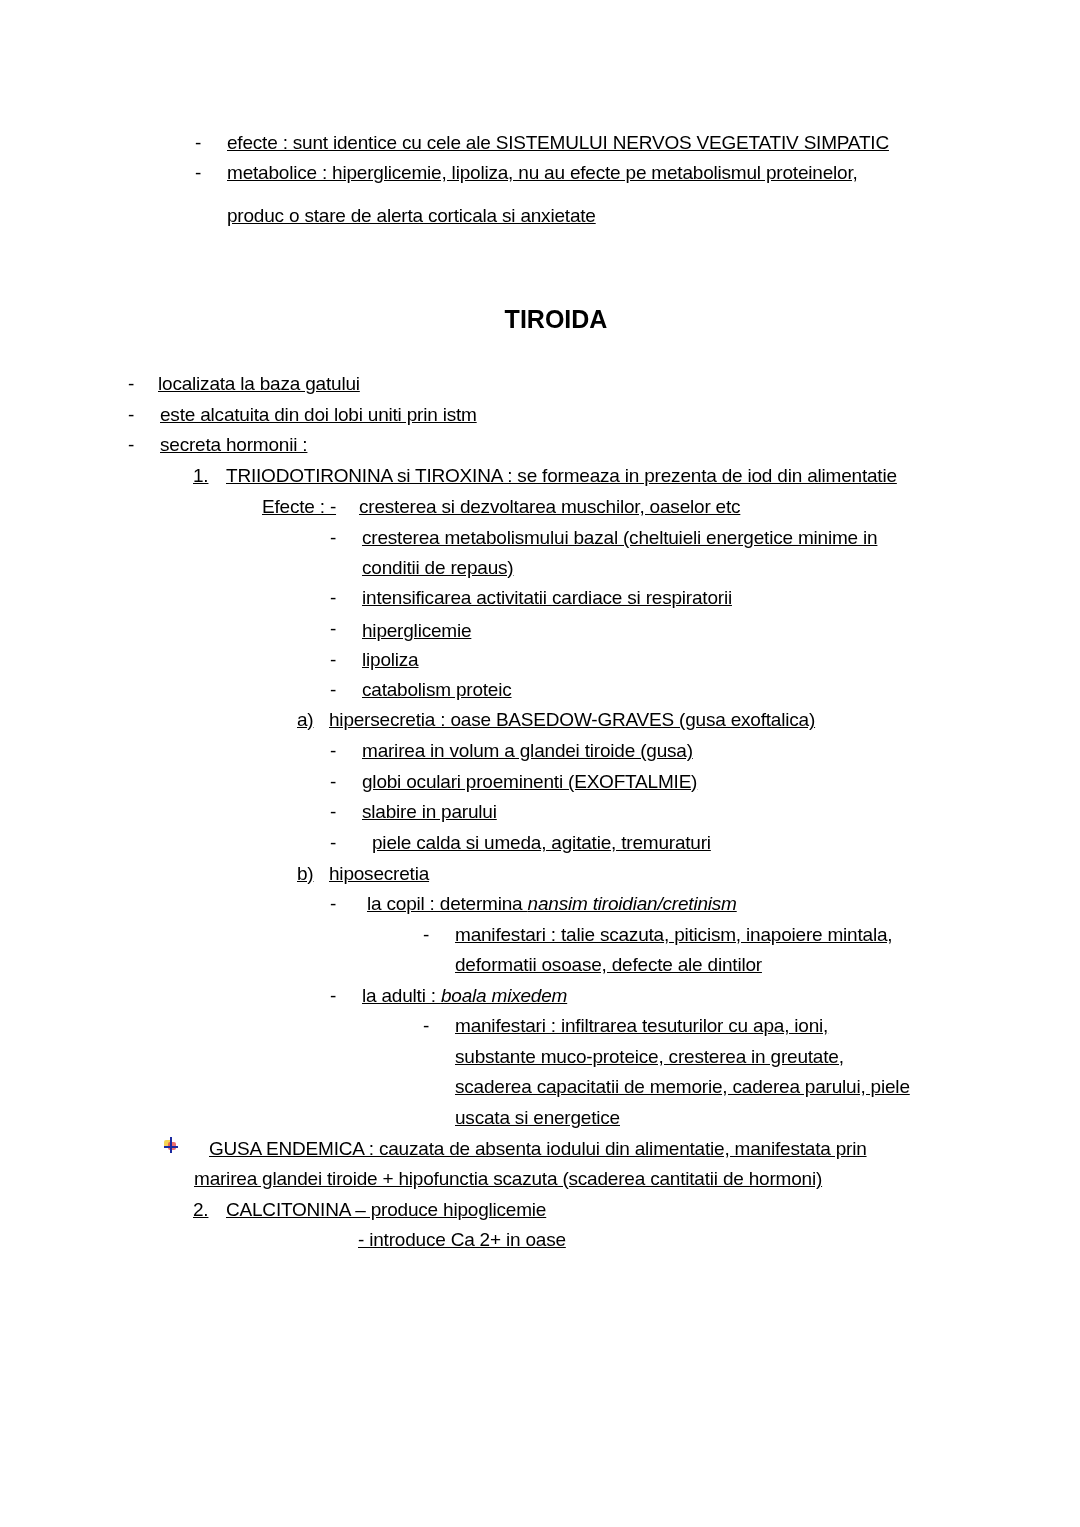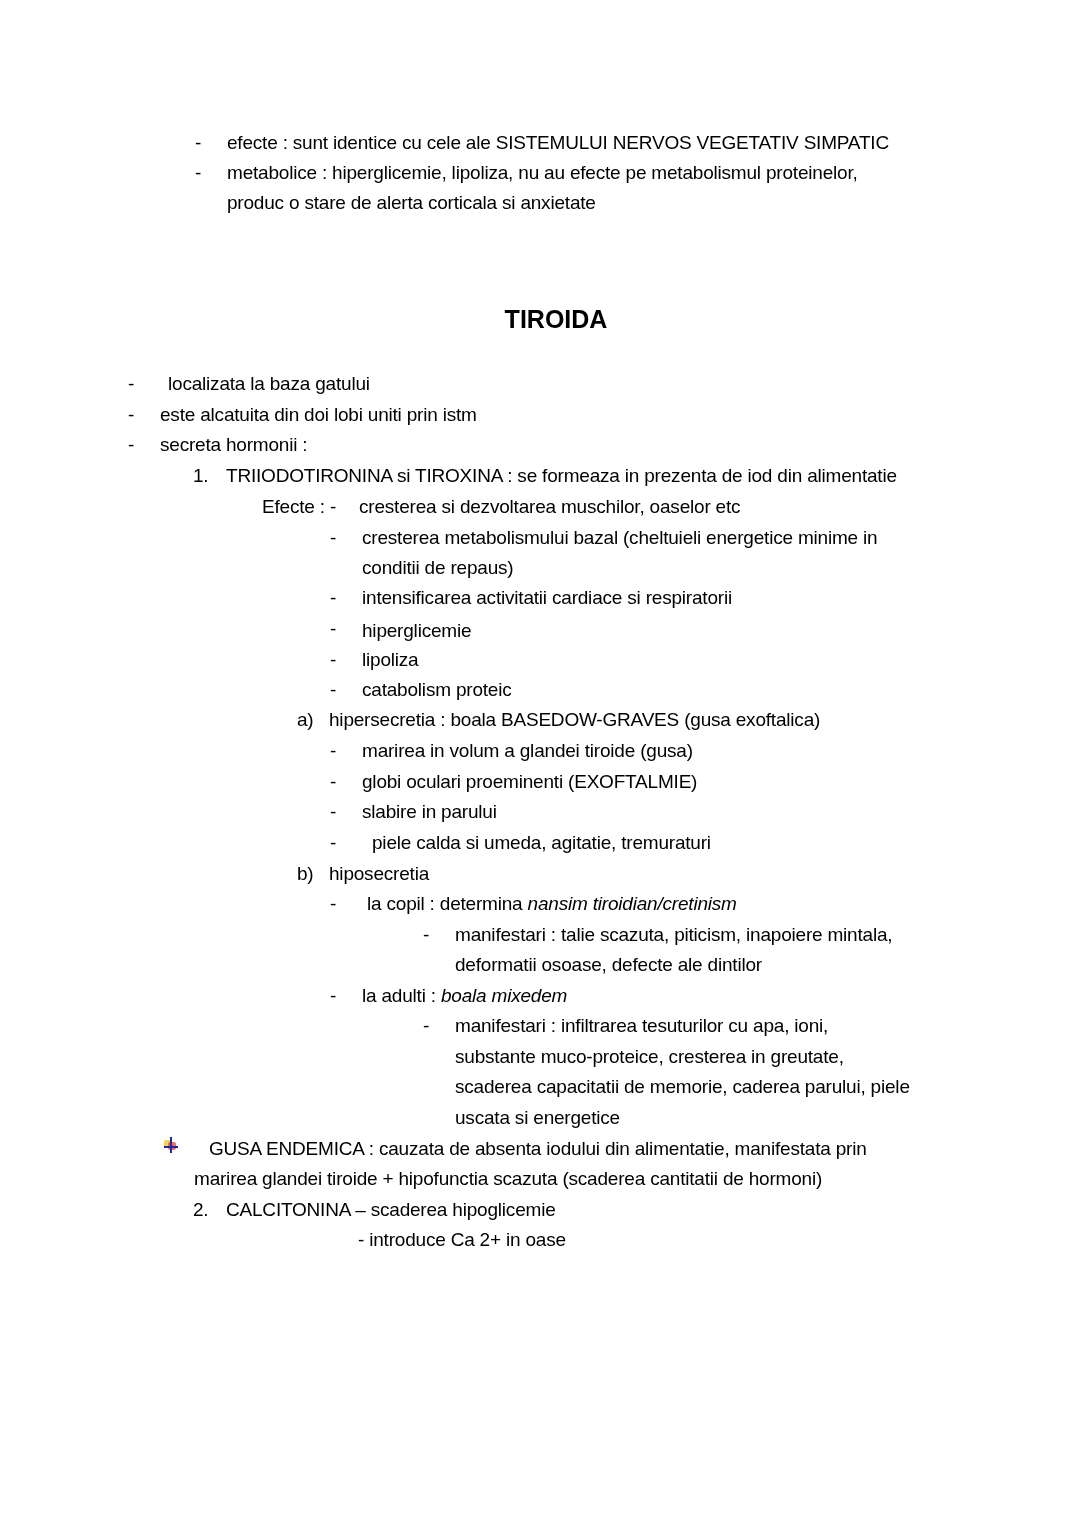--- a/index.html
+++ b/index.html
@@ -4,20 +4,21 @@
 <style>
   html, body { margin: 0; padding: 0; }
   body {
     width: 1080px; height: 1527px; background: #ffffff;
     font-family: "Liberation Sans", "DejaVu Sans", sans-serif;
     color: #000; position: relative; overflow: hidden;
   }
   .line {
     position: absolute; font-size: 19px; line-height: 22px; white-space: nowrap;
     letter-spacing: -0.2px;
+    text-decoration: underline;
   }
   .dash { position: absolute; font-size: 19px; line-height: 22px; }
   .title {
     position: absolute; left: 0; width: 1112px; text-align: center;
     top: 305px; font-size: 25px; font-weight: bold; line-height: 28px;
   }
   em { font-style: italic; }
   .arrow-icon {
     position: absolute; left: 162px; top: 1137px; width: 18px; height: 18px;
   }
@@ -28,26 +29,26 @@
 </style>
 </head>
 <body>
 
 <div>
 
   <span class="dash" style="left:195px;top:132px">-</span>
   <span class="line" style="left:227px;top:132px">efecte : sunt identice cu cele ale SISTEMULUI NERVOS VEGETATIV SIMPATIC</span>
   <span class="dash" style="left:195px;top:162px">-</span>
   <span class="line" style="left:227px;top:162px">metabolice : hiperglicemie, lipoliza, nu au efecte pe metabolismul proteinelor,</span>
-  <span class="line" style="left:227px;top:192px">produc o stare de alerta corticala si anxietate</span>
+  <span class="line" style="left:227px;top:205px">produc o stare de alerta corticala si anxietate</span>
 
   <div class="title">TIROIDA</div>
 
   <span class="dash" style="left:128px;top:373px">-</span>
-  <span class="line" style="left:168px;top:373px">localizata la baza gatului</span>
+  <span class="line" style="left:158px;top:373px">localizata la baza gatului</span>
   <span class="dash" style="left:128px;top:404px">-</span>
   <span class="line" style="left:160px;top:404px">este alcatuita din doi lobi uniti prin istm</span>
   <span class="dash" style="left:128px;top:434px">-</span>
   <span class="line" style="left:160px;top:434px">secreta hormonii :</span>
 
   <span class="line" style="left:193px;top:465px">1.</span>
   <span class="line" style="left:226px;top:465px">TRIIODOTIRONINA si TIROXINA : se formeaza in prezenta de iod din alimentatie</span>
   <span class="line" style="left:262px;top:496px">Efecte : -</span>
   <span class="line" style="left:359px;top:496px">cresterea si dezvoltarea muschilor, oaselor etc</span>
 
@@ -57,21 +58,21 @@
   <span class="dash" style="left:330px;top:587px">-</span>
   <span class="line" style="left:362px;top:587px">intensificarea activitatii cardiace si respiratorii</span>
   <span class="dash" style="left:330px;top:618px">-</span>
   <span class="line" style="left:362px;top:620px">hiperglicemie</span>
   <span class="dash" style="left:330px;top:649px">-</span>
   <span class="line" style="left:362px;top:649px">lipoliza</span>
   <span class="dash" style="left:330px;top:679px">-</span>
   <span class="line" style="left:362px;top:679px">catabolism proteic</span>
 
   <span class="line" style="left:297px;top:709px">a)</span>
-  <span class="line" style="left:329px;top:709px">hipersecretia : boala BASEDOW-GRAVES (gusa exoftalica)</span>
+  <span class="line" style="left:329px;top:709px">hipersecretia : oase BASEDOW-GRAVES (gusa exoftalica)</span>
   <span class="dash" style="left:330px;top:740px">-</span>
   <span class="line" style="left:362px;top:740px">marirea in volum a glandei tiroide (gusa)</span>
   <span class="dash" style="left:330px;top:771px">-</span>
   <span class="line" style="left:362px;top:771px">globi oculari proeminenti (EXOFTALMIE)</span>
   <span class="dash" style="left:330px;top:801px">-</span>
   <span class="line" style="left:362px;top:801px">slabire in parului</span>
   <span class="dash" style="left:330px;top:832px">-</span>
   <span class="line" style="left:372px;top:832px">piele calda si umeda, agitatie, tremuraturi</span>
 
   <span class="line" style="left:297px;top:863px">b)</span>
@@ -94,15 +95,15 @@
   <span class="arrow-icon">
     <span class="halo-y"></span>
       <span class="halo-r"></span>
       <span class="stem"></span>
       <span class="bar"></span>
   </span>
   <span class="line" style="left:209px;top:1138px">GUSA ENDEMICA : cauzata de absenta iodului din alimentatie, manifestata prin</span>
   <span class="line" style="left:194px;top:1168px">marirea glandei tiroide + hipofunctia scazuta (scaderea cantitatii de hormoni)</span>
 
   <span class="line" style="left:193px;top:1199px">2.</span>
-  <span class="line" style="left:226px;top:1199px">CALCITONINA – scaderea hipoglicemie</span>
+  <span class="line" style="left:226px;top:1199px">CALCITONINA – produce hipoglicemie</span>
   <span class="line" style="left:358px;top:1229px">- introduce Ca 2+ in oase</span>
 </div>
 
 </body></html>

